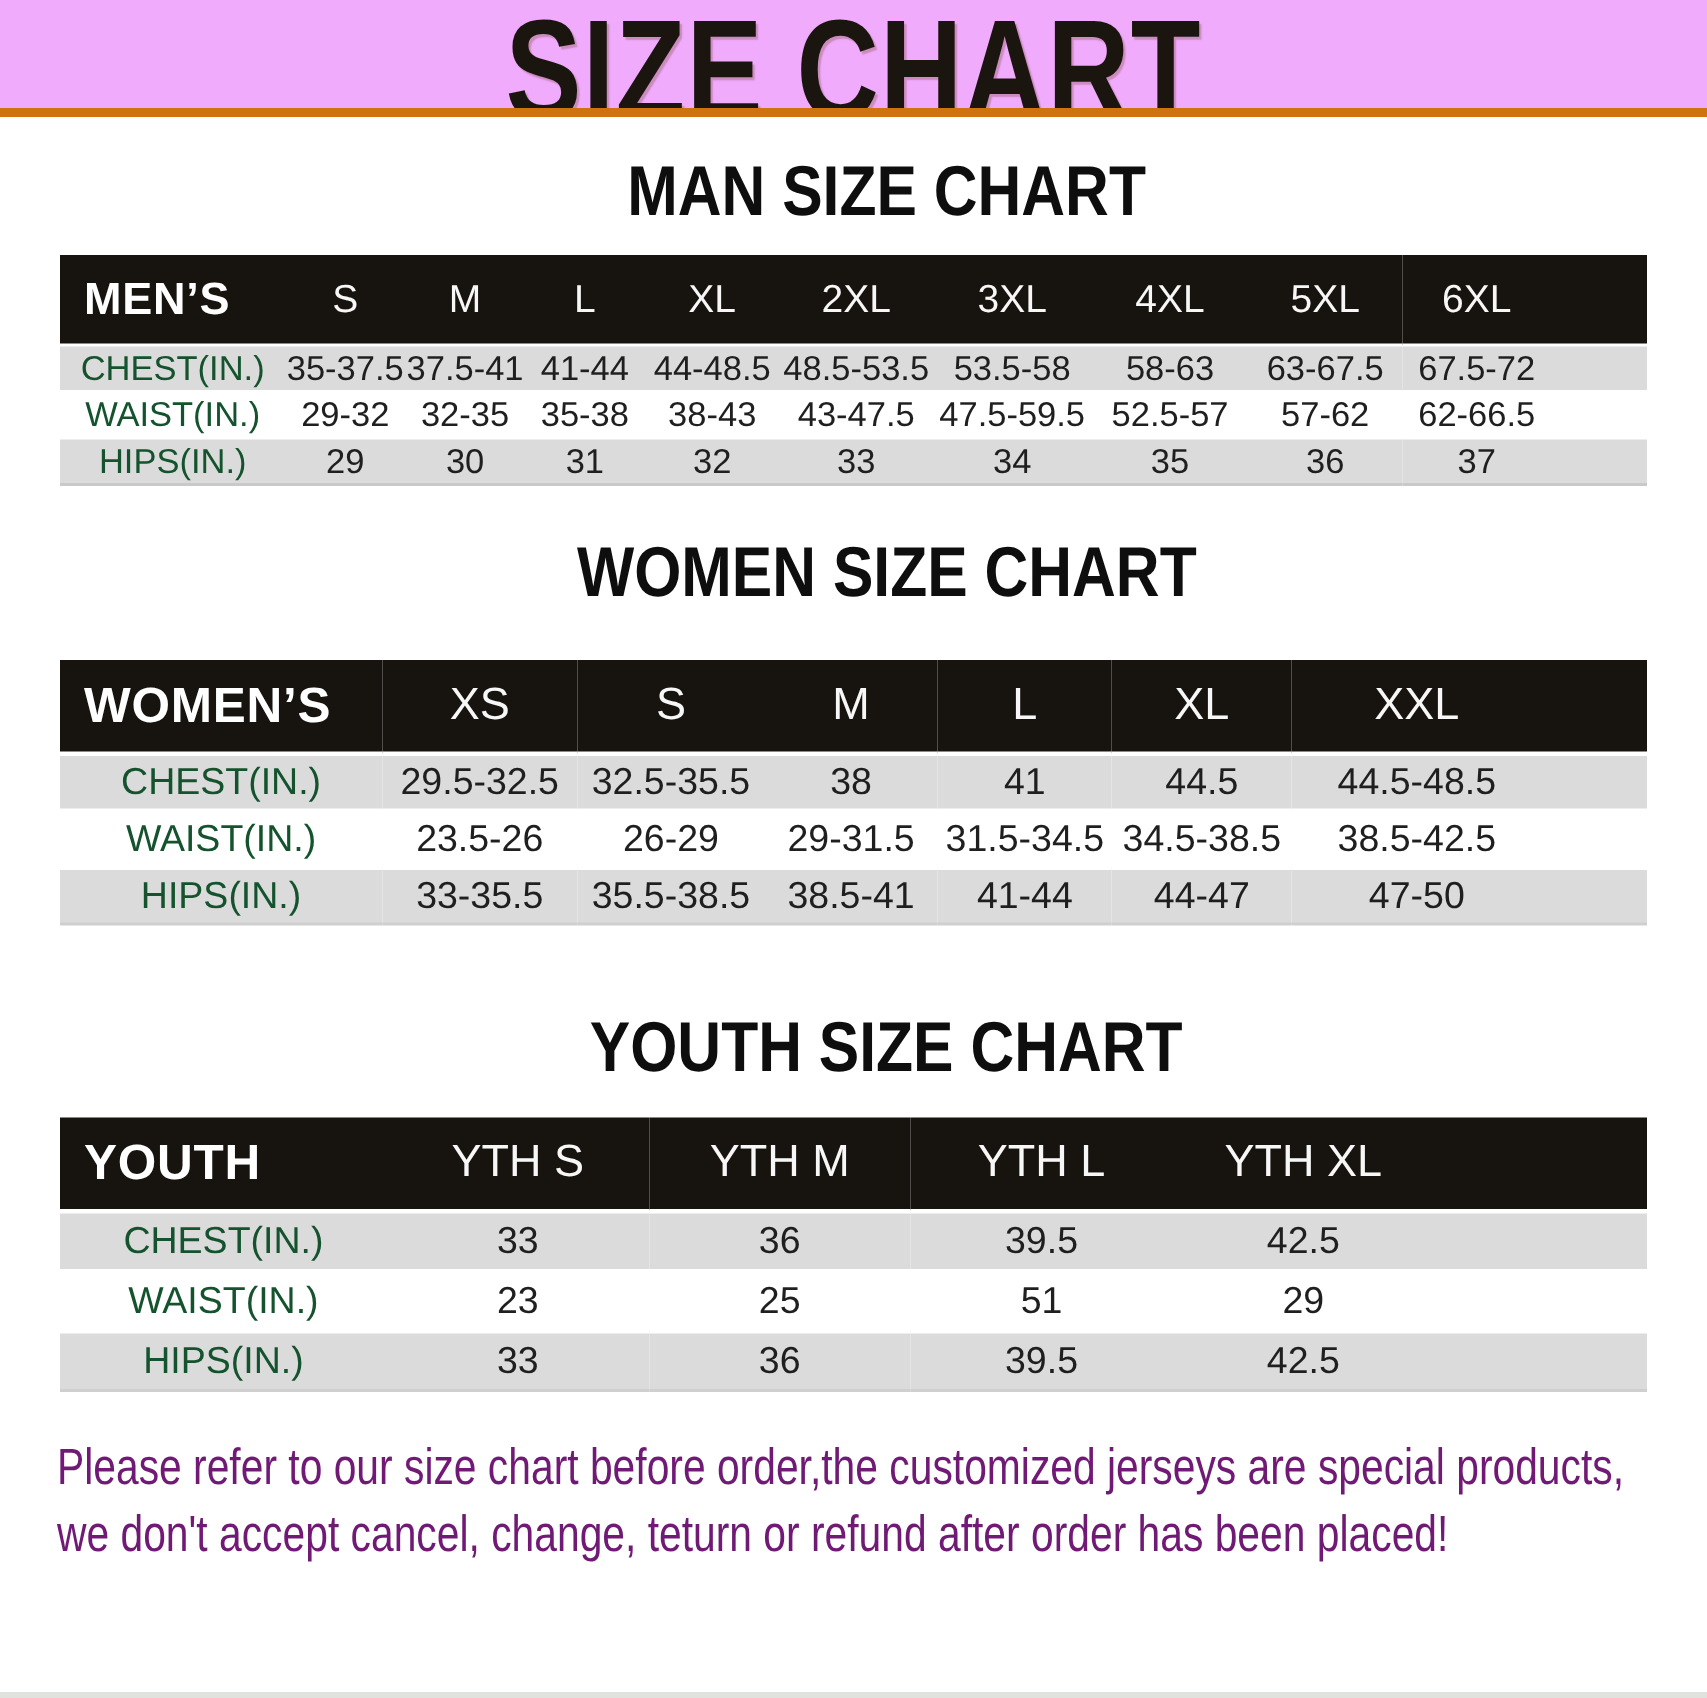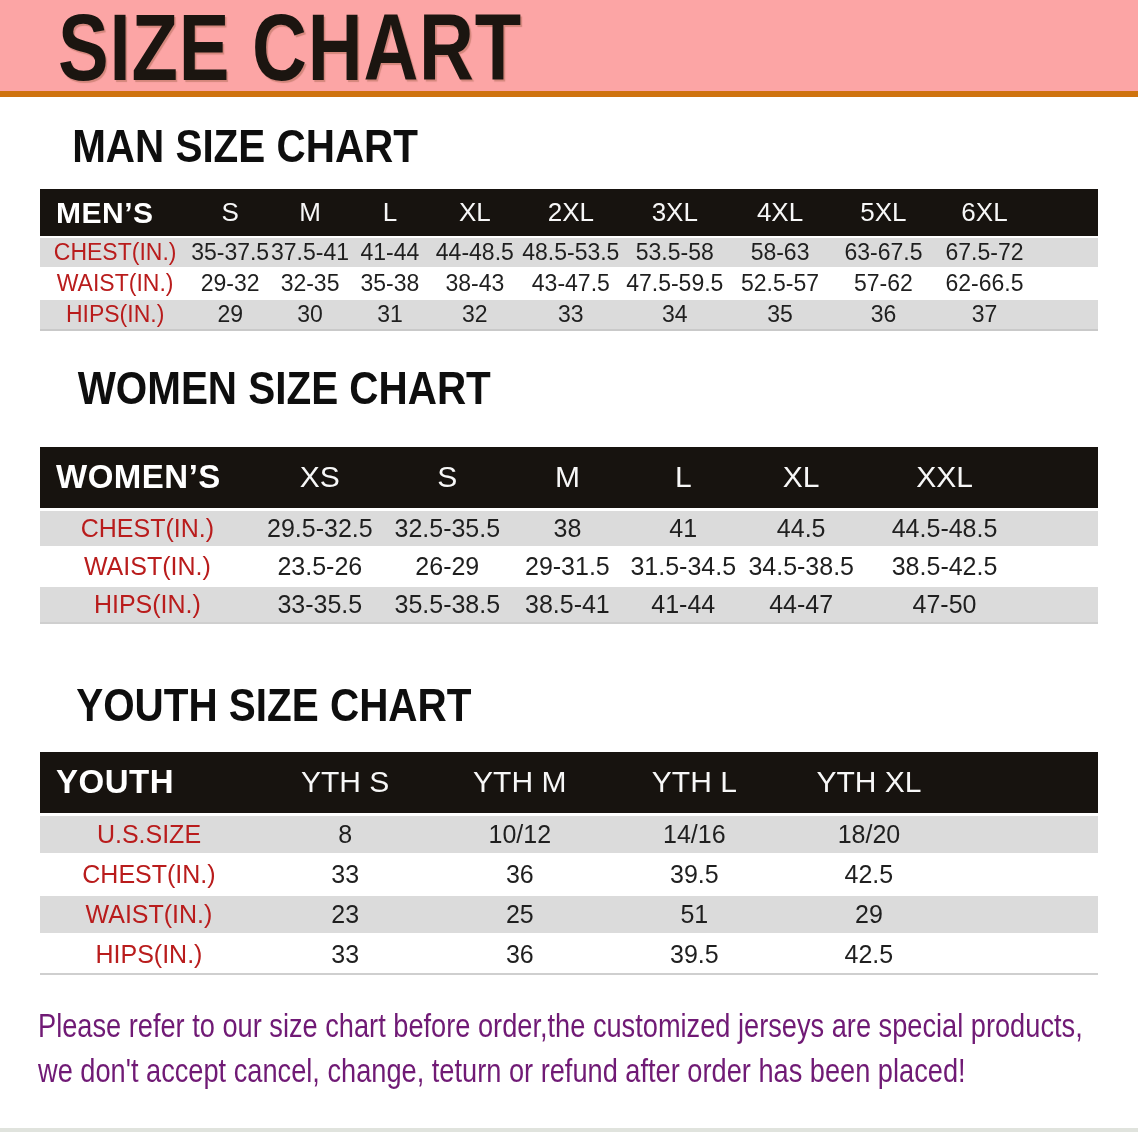--- a/index.html
+++ b/index.html
@@ -1,48 +1,48 @@
 <!DOCTYPE html>
 <html><head>
 <meta charset="utf-8">
 <style>
   * { margin:0; padding:0; box-sizing:border-box; }
   html,body { width:1138px; height:1132px; background:#ffffff; overflow:hidden;
               font-family:"Liberation Sans", sans-serif; }
 
   
-  .banner { height:97px; background:#fca5a5; border-bottom:6px solid #cf730e;
-            overflow:hidden; }
+  .banner { height:78px; background:#f0abfc; border-bottom:6px solid #cf730e;
+            text-align:center; overflow:hidden; }
   .banner-text { display:inline-block; font-weight:900; font-size:95px; line-height:94px;
                  letter-spacing:1px; color:#1b1510; transform:scaleX(0.80);
                  text-shadow:2px 2px 1px rgba(90,45,0,0.25); white-space:nowrap; }
 
   
-  .section-heading { white-space:nowrap;padding-left:44px; }
+  .section-heading { text-align:center; white-space:nowrap;padding-left:44px; }
   .section-heading .condense { display:inline-block; font-weight:700; font-size:47px;
                  line-height:54px; color:#0e0e0e; transform:scaleX(0.86); letter-spacing:0px; }
   .h-men   { margin:22px 0 16px; }
   .h-women { margin:30px 0 32px; }
   .h-youth { margin:54px 0 20px; }
 
   
   table.size-table { width:1058px; margin:0 auto; border-collapse:collapse;
                      table-layout:fixed; }
   thead tr { background:#17130f; }
   thead th { color:#f7f7f7; font-weight:400; white-space:nowrap; }
   th.corner { font-weight:800; text-align:left; padding-left:16px; color:#ffffff;
               letter-spacing:0.5px; }
   tbody tr:nth-child(odd)  { background:#dbdbdb; }
   tbody tr:nth-child(even) { background:#ffffff; }
   tbody td { text-align:center; color:#1f1f1f; border-top:3px solid #ffffff;
              white-space:nowrap; }
-  td.row-label { color:#b91c1c; }
-
-  
-  .t0 thead th { height:48px; font-size:26px; }
+  td.row-label { color:#14532d; }
+
+  
+  .t0 thead th { height:60px; font-size:26px; }
   .t0 th.corner { font-size:30px; }
   .t0 tbody td { height:31px; font-size:23px; }
   .t0 tbody td { border-top-width:2px; }
   .t0 { border-bottom:2px solid #c9c9c9; }
 
   
   .t1 thead th, .t2 thead th { height:62px; font-size:30px; }
   .t1 th.corner, .t2 th.corner { font-size:33px; }
   .t1 tbody td { height:38px; font-size:25px; }
   .t2 tbody td { height:40px; font-size:25px; }
@@ -217,28 +217,20 @@
           <th class="corner">YOUTH</th>
           <th>YTH S</th>
           <th>YTH M</th>
           <th>YTH L</th>
           <th>YTH XL</th>
           <th></th>
         </tr>
       </thead>
       <tbody>
         <tr>
-          <td class="row-label">U.S.SIZE</td>
-          <td>8</td>
-          <td>10/12</td>
-          <td>14/16</td>
-          <td>18/20</td>
-          <td></td>
-        </tr>
-        <tr>
           <td class="row-label">CHEST(IN.)</td>
           <td>33</td>
           <td>36</td>
           <td>39.5</td>
           <td>42.5</td>
           <td></td>
         </tr>
         <tr>
           <td class="row-label">WAIST(IN.)</td>
           <td>23</td>

